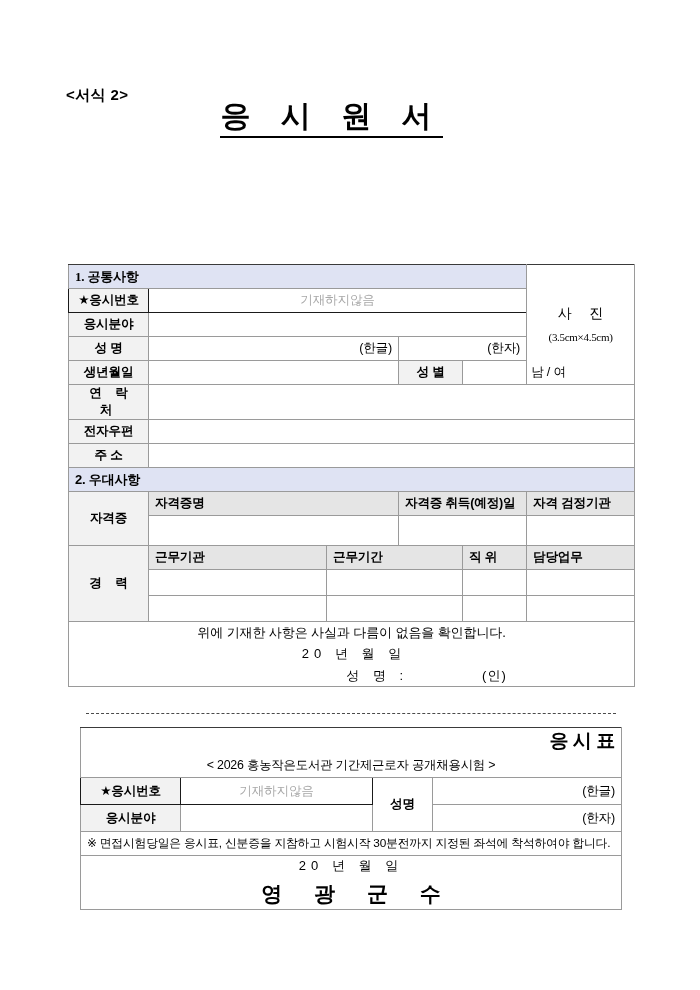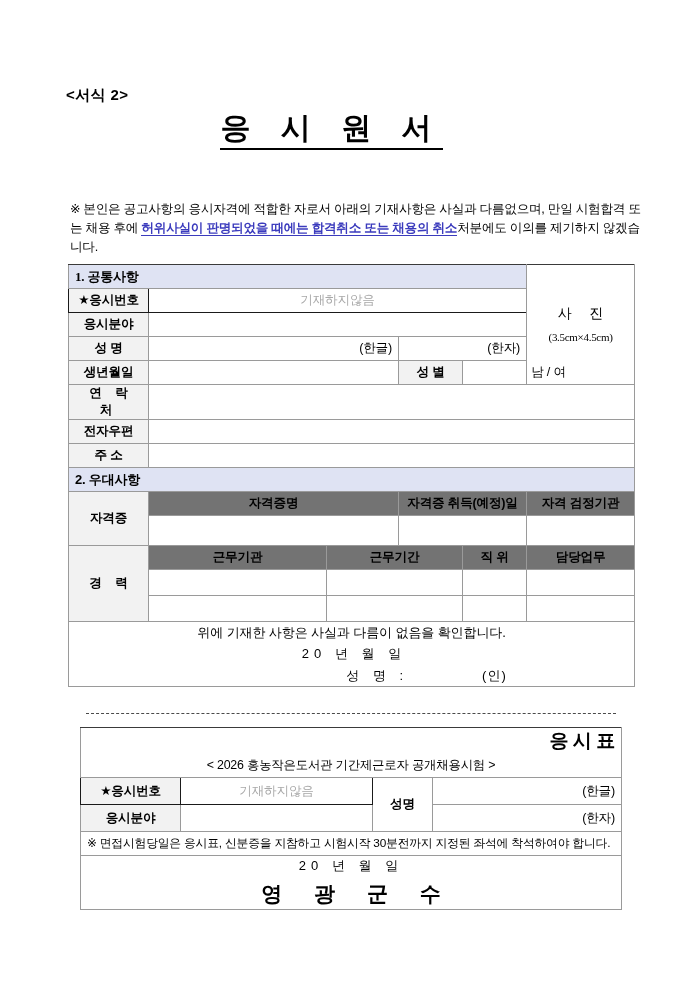--- a/index.html
+++ b/index.html
@@ -34,21 +34,20 @@
   }
   .doc-title {
     position: absolute;
     left: 0; top: 96px;
     width: 652px;
     text-align: center;
     font-size: 30px;
     font-weight: bold;
     letter-spacing: 11px;
     text-indent: 11px;
-    margin-top: 12px;
   }
   .doc-title span.u {
     border-bottom: 2.5px solid #000;
     padding-bottom: 4px;
   }
 
   .intro {
     position: absolute;
     left: 70px;
     top: 150px;
@@ -100,22 +99,21 @@
   .lbl.sp { letter-spacing: 5px; text-indent: 5px; }
   .sec-head {
     background: #dfe3f3;
     font-weight: bold;
     text-align: left;
     font-size: 13px;
     height: 22px;
     letter-spacing: -0.2px;
   }
   .colhead {
-    background: #737373;
-    text-align: center;
+    background: #e5e5e5;
     font-weight: bold;
   }
   .ghost {
     color: #a8a8a8;
     text-align: center;
     font-weight: normal;
   }
   .emph-box {
     border: 1.8px solid #1a1a1a !important;
   }
@@ -194,23 +192,20 @@
 </head>
 <body>
 
 <div class="page">
 
   <div class="form-code">&lt;서식 2&gt;</div>
 
   <div class="doc-title"><span class="u">응 시 원 서</span></div>
 
 
-  <div class="notice">
-    <span class="mark">※</span><span class="body"><span>본인은 공고사항의 응시자격에 적합한 자로서 아래의 기재사항은 사실과 다름없으며, 만일 시험합격 또는 채용 후에 </span><span class="hl">허위사실이 판명되었을 때에는 합격취소 또는 채용의 취소</span><span>처분에도 이의를 제기하지 않겠습니다.</span></span>
-  </div>
 
   <table class="tbl" style="left:68px; top:264px; width:566px;">
     <colgroup>
       <col style="width:80px">
       <col style="width:178px">
       <col style="width:72px">
       <col style="width:64px">
       <col style="width:64px">
       <col style="width:108px">
     </colgroup>

